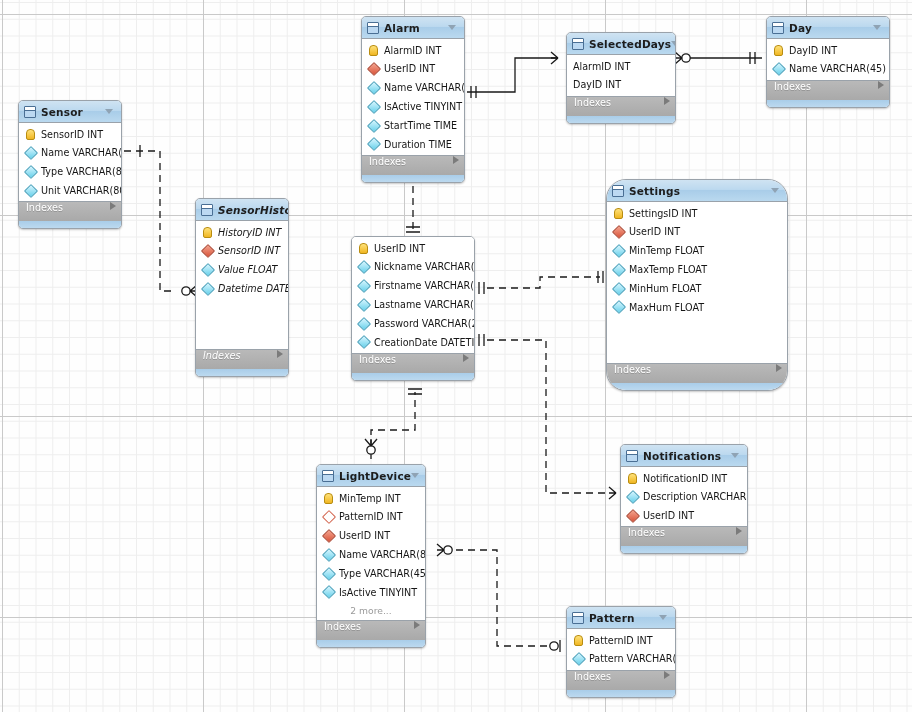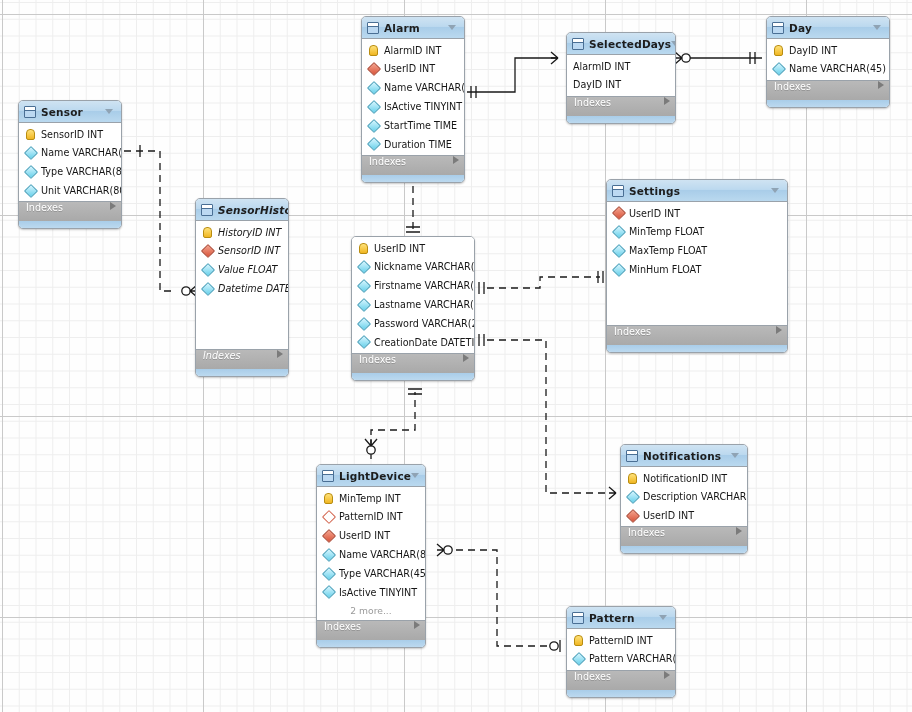--- a/index.html
+++ b/index.html
@@ -368,43 +368,51 @@
           <span class="col-ico ico-col"></span>
           <span class="col-txt">CreationDate DATETIME</span>
         </div>
       </div>
       <div class="tbl-ftr">
         <span class="ftr-txt">Indexes</span>
         <span class="ftr-arrow"></span>
       </div>
       <div class="tbl-base"></div>
     </div>
-    <div class="tbl" style="left: 606px; top: 179px; width: 182px;">
+    <div class="tbl" style="left: 606px; top: 179px; width: 182px; border-radius: 20px;">
       <div class="tbl-hdr">
         <span class="tbl-icon"></span>
         <span class="tbl-name">Settings</span>
         <span class="tbl-caret"></span>
       </div>
       <div class="cols">
+        <div class="col">
+          <span class="col-ico ico-pk"></span>
+          <span class="col-txt">SettingsID INT</span>
+        </div>
         <div class="col">
           <span class="col-ico ico-fk"></span>
           <span class="col-txt">UserID INT</span>
         </div>
         <div class="col">
           <span class="col-ico ico-col"></span>
           <span class="col-txt">MinTemp FLOAT</span>
         </div>
         <div class="col">
           <span class="col-ico ico-col"></span>
           <span class="col-txt">MaxTemp FLOAT</span>
         </div>
         <div class="col">
           <span class="col-ico ico-col"></span>
           <span class="col-txt">MinHum FLOAT</span>
         </div>
+        <div class="col">
+          <span class="col-ico ico-col"></span>
+          <span class="col-txt">MaxHum FLOAT</span>
+        </div>
         <div class="spacer" style="height: 45px;"></div>
       </div>
       <div class="tbl-ftr">
         <span class="ftr-txt">Indexes</span>
         <span class="ftr-arrow"></span>
       </div>
       <div class="tbl-base"></div>
     </div>
     <div class="tbl" style="left: 316px; top: 464px; width: 110px;">
       <div class="tbl-hdr">

